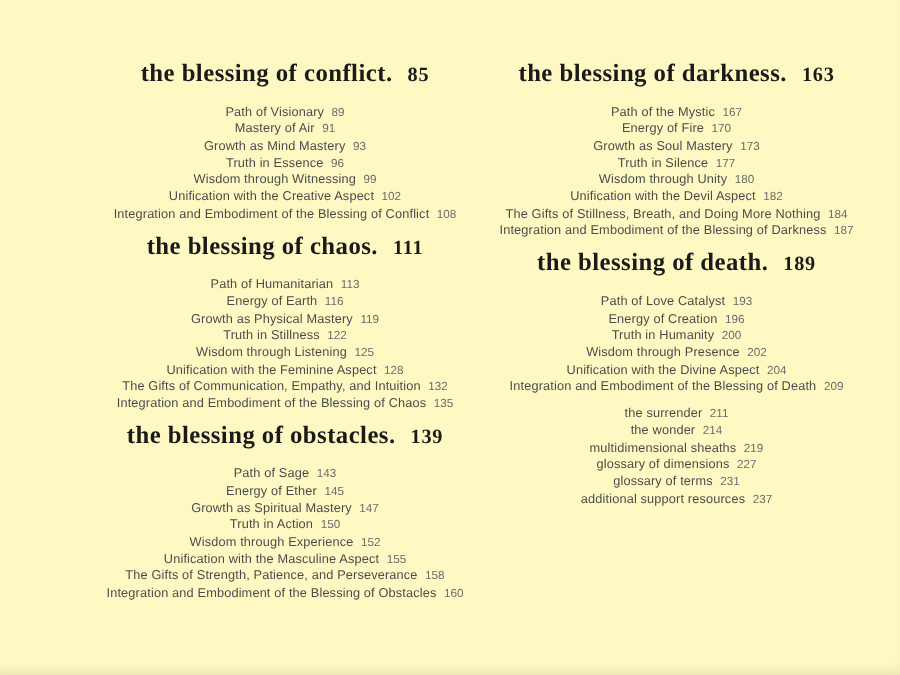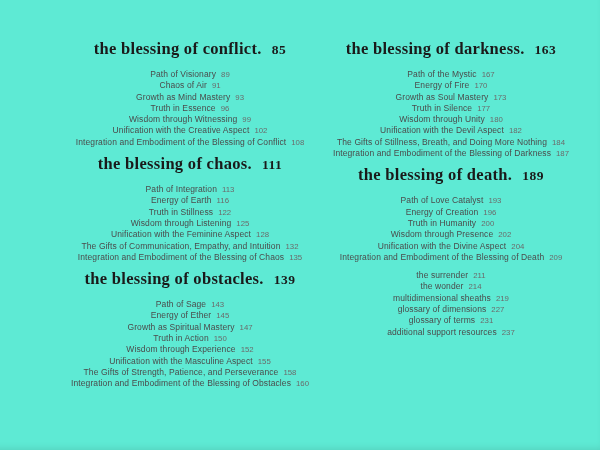--- a/index.html
+++ b/index.html
@@ -4,21 +4,21 @@
 <style>
   html, body { margin: 0; padding: 0; background: #ffffff; }
   body {
     width: 600px; height: 450px;
     font-family: "Liberation Sans", sans-serif;
     -webkit-font-smoothing: antialiased;
   }
   .spread {
     position: relative;
     width: 600px; height: 450px;
-    background: #5eead4;
+    background: #fef9c3;
     overflow: hidden;
     box-shadow: inset -2px -7px 9px -7px rgba(0,0,0,0.14);
   }
   .col {
     position: absolute;
     top: 40px;
     width: 256px;
     text-align: center;
   }
   .col-left  { left: 62px; }
@@ -57,31 +57,32 @@
   }
 </style>
 </head>
 <body>
 
 <div class="spread">
   <div class="col col-left">
       <div class="section">
         <div class="sec-head"><span class="sec-title">the blessing of conflict.</span><span class="sec-page">85</span></div>
         <div class="entry"><span class="entry-label">Path of Visionary</span><span class="entry-page">89</span></div>
-        <div class="entry"><span class="entry-label">Chaos of Air</span><span class="entry-page">91</span></div>
+        <div class="entry"><span class="entry-label">Mastery of Air</span><span class="entry-page">91</span></div>
         <div class="entry"><span class="entry-label">Growth as Mind Mastery</span><span class="entry-page">93</span></div>
         <div class="entry"><span class="entry-label">Truth in Essence</span><span class="entry-page">96</span></div>
         <div class="entry"><span class="entry-label">Wisdom through Witnessing</span><span class="entry-page">99</span></div>
         <div class="entry"><span class="entry-label">Unification with the Creative Aspect</span><span class="entry-page">102</span></div>
         <div class="entry"><span class="entry-label">Integration and Embodiment of the Blessing of Conflict</span><span class="entry-page">108</span></div>
       </div>
       <div class="section">
         <div class="sec-head"><span class="sec-title">the blessing of chaos.</span><span class="sec-page">111</span></div>
-        <div class="entry"><span class="entry-label">Path of Integration</span><span class="entry-page">113</span></div>
+        <div class="entry"><span class="entry-label">Path of Humanitarian</span><span class="entry-page">113</span></div>
         <div class="entry"><span class="entry-label">Energy of Earth</span><span class="entry-page">116</span></div>
+        <div class="entry"><span class="entry-label">Growth as Physical Mastery</span><span class="entry-page">119</span></div>
         <div class="entry"><span class="entry-label">Truth in Stillness</span><span class="entry-page">122</span></div>
         <div class="entry"><span class="entry-label">Wisdom through Listening</span><span class="entry-page">125</span></div>
         <div class="entry"><span class="entry-label">Unification with the Feminine Aspect</span><span class="entry-page">128</span></div>
         <div class="entry"><span class="entry-label">The Gifts of Communication, Empathy, and Intuition</span><span class="entry-page">132</span></div>
         <div class="entry"><span class="entry-label">Integration and Embodiment of the Blessing of Chaos</span><span class="entry-page">135</span></div>
       </div>
       <div class="section">
         <div class="sec-head"><span class="sec-title">the blessing of obstacles.</span><span class="sec-page">139</span></div>
         <div class="entry"><span class="entry-label">Path of Sage</span><span class="entry-page">143</span></div>
         <div class="entry"><span class="entry-label">Energy of Ether</span><span class="entry-page">145</span></div>

